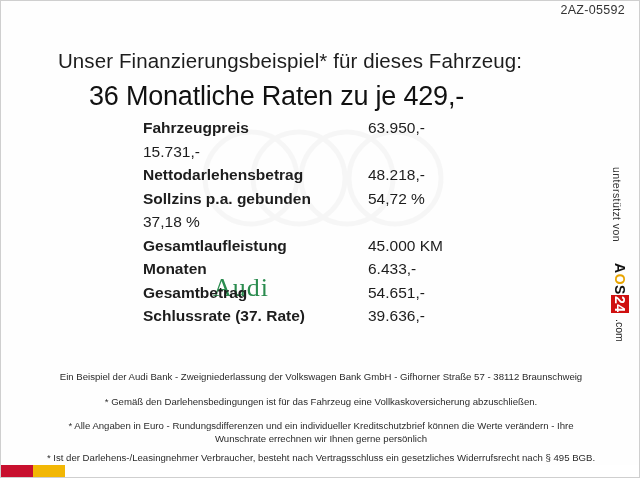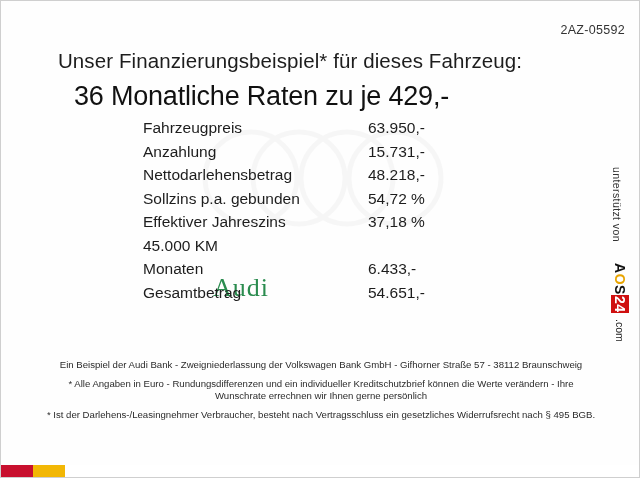--- a/index.html
+++ b/index.html
@@ -41,42 +41,42 @@
     font-size: 26px;
     color: #15803d;
     font-family: "Liberation Serif", serif;
     letter-spacing: 1px;
     opacity: .9;
     pointer-events: none;
   }
 
   .stock-id {
     position: absolute;
-    top: 22px;
+    top: 2px;
     right: 14px;
     font-size: 12.5px;
     color: #333;
     letter-spacing: .3px;
   }
 
   .headline {
     position: absolute;
     top: 48px;
     left: 0;
     width: 578px;
     text-align: center;
     font-size: 20.5px;
     font-weight: 400;
     color: #1d1d1d;
     letter-spacing: .1px;
   }
   .subheadline {
     position: absolute;
     top: 80px;
-    left: 0;
+    left: 15px;
     width: 521px;
     text-align: center;
     font-size: 27px;
     font-weight: 400;
     color: #111;
     letter-spacing: -.2px;
   }
 
   .table {
     position: absolute;
@@ -87,20 +87,21 @@
   .row {
     display: flex;
     align-items: baseline;
     height: 23.5px;
   }
   .row .label {
     width: 225px;
     font-size: 15.5px;
     color: #1d1d1d;
     white-space: nowrap;
+    font-weight: bold;
   }
   .row .value {
     font-size: 15.5px;
     color: #1d1d1d;
     white-space: nowrap;
     text-align: right;
   }
 
   .side-note {
     position: absolute;
@@ -148,21 +149,21 @@
     padding: 0 42px;
     box-sizing: border-box;
     text-align: center;
   }
   .legal p {
     margin: 0 0 7px 0;
     font-size: 9.6px;
     line-height: 1.32;
     color: #2b2b2b;
   }
-  .legal p.tight { margin-bottom: 6px; }
+  .legal p.tight { margin-bottom: 6px; margin-top: 12px; }
 
   .footer-bars {
     position: absolute;
     left: 0;
     bottom: 0;
     width: 640px;
     height: 12px;
     display: flex;
   }
   .bar-red { width: 32px; background: #c8102e; }
@@ -190,56 +191,60 @@
 
   <div class="headline">Unser Finanzierungsbeispiel* für dieses Fahrzeug:</div>
   <div class="subheadline">36 Monatliche Raten zu je 429,-</div>
 
   <div class="table">
     <div class="row">
       <div class="label">Fahrzeugpreis</div>
       <div class="value">63.950,-</div>
     </div>
     <div class="row">
-      <div class="label">Anzahlung</div>
       <div class="value">15.731,-</div>
     </div>
     <div class="row">
       <div class="label">Nettodarlehensbetrag</div>
       <div class="value">48.218,-</div>
     </div>
     <div class="row">
       <div class="label">Sollzins p.a. gebunden</div>
       <div class="value">54,72 %</div>
     </div>
     <div class="row">
-      <div class="label">Effektiver Jahreszins</div>
       <div class="value">37,18 %</div>
     </div>
     <div class="row">
+      <div class="label">Gesamtlaufleistung</div>
       <div class="value">45.000 KM</div>
     </div>
     <div class="row">
       <div class="label">Monaten</div>
       <div class="value">6.433,-</div>
     </div>
     <div class="row">
       <div class="label">Gesamtbetrag</div>
       <div class="value">54.651,-</div>
+    </div>
+    <div class="row">
+      <div class="label">Schlussrate (37. Rate)</div>
+      <div class="value">39.636,-</div>
     </div>
   </div>
 
   <div class="side-note">unterstützt von</div>
   <div class="side-logo">
     <span class="a">A</span><span class="o">O</span><span class="s">S</span><span class="num">24</span>
   </div>
   <div class="side-dotcom">.com</div>
 
   <div class="legal">
     <p class="tight">Ein Beispiel der Audi Bank -  Zweigniederlassung der Volkswagen Bank GmbH - Gifhorner Straße 57 - 38112 Braunschweig</p>
+    <p class="tight">* Gemäß den Darlehensbedingungen ist für das Fahrzeug eine Vollkaskoversicherung abzuschließen.</p>
     <p class="tight">* Alle Angaben in Euro - Rundungsdifferenzen und ein individueller Kreditschutzbrief können die Werte verändern - Ihre Wunschrate errechnen wir Ihnen gerne persönlich</p>
     <p>* Ist der Darlehens-/Leasingnehmer Verbraucher, besteht nach Vertragsschluss ein gesetzliches Widerrufsrecht nach § 495 BGB.</p>
   </div>
 
   <div class="footer-bars">
     <div class="bar-red"></div>
     <div class="bar-yellow"></div>
     <div class="bar-rest"></div>
   </div>
 

